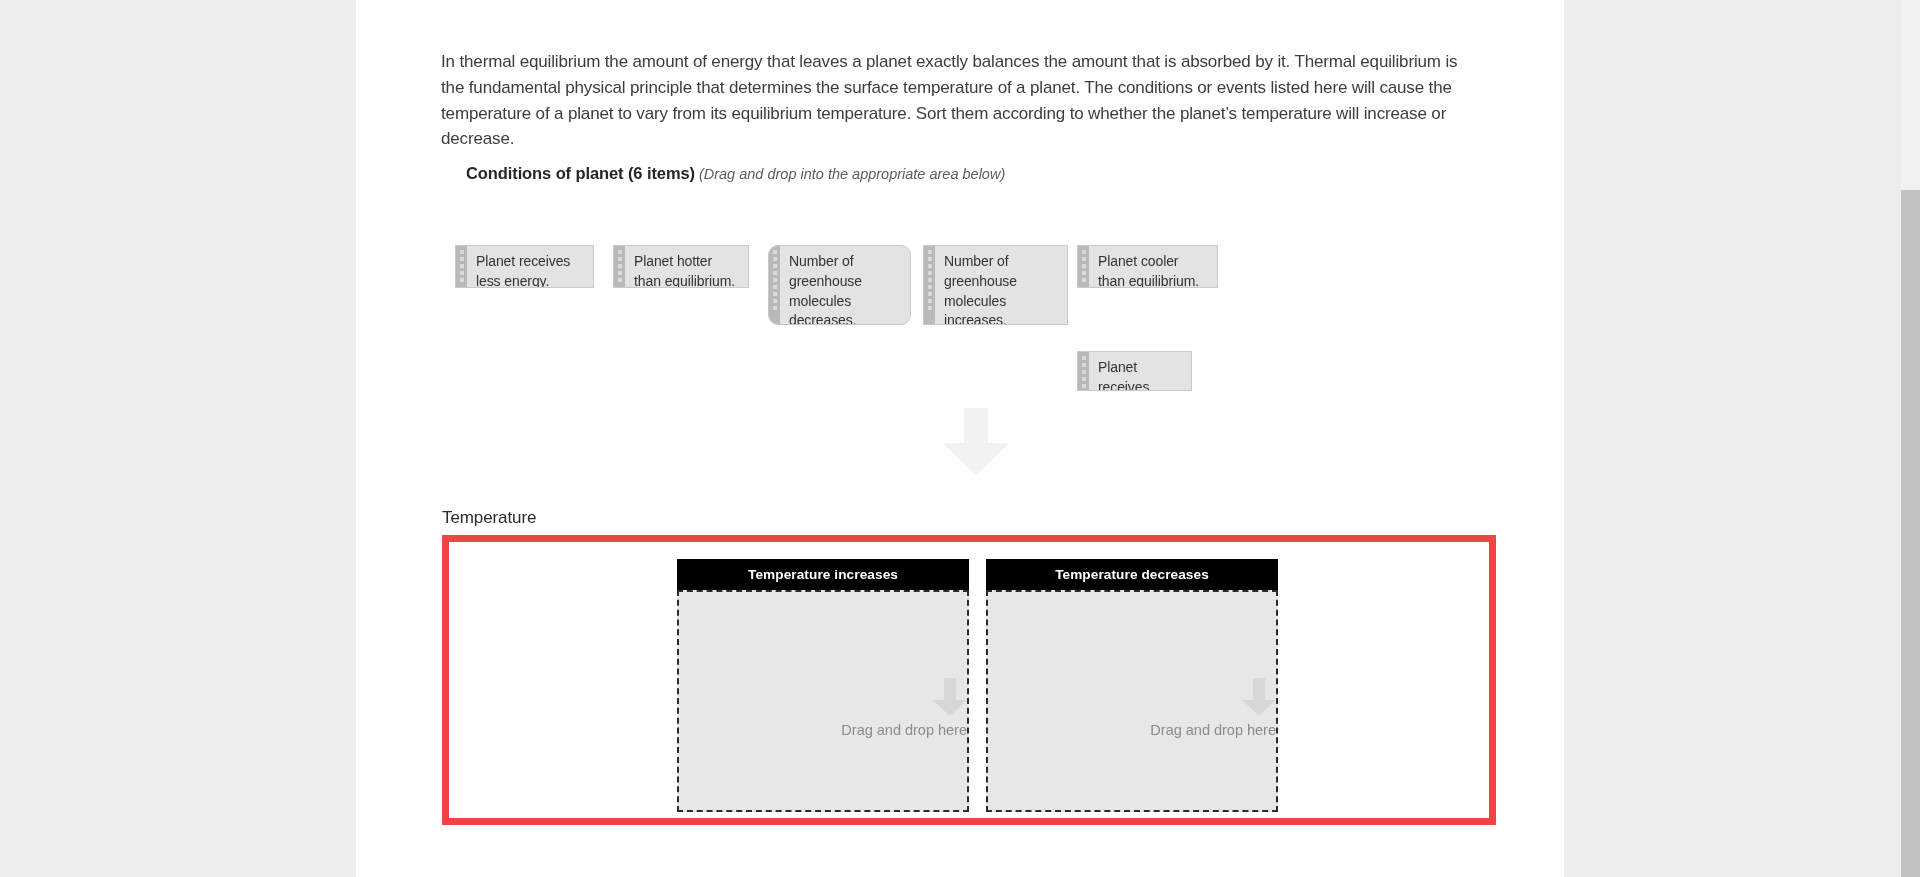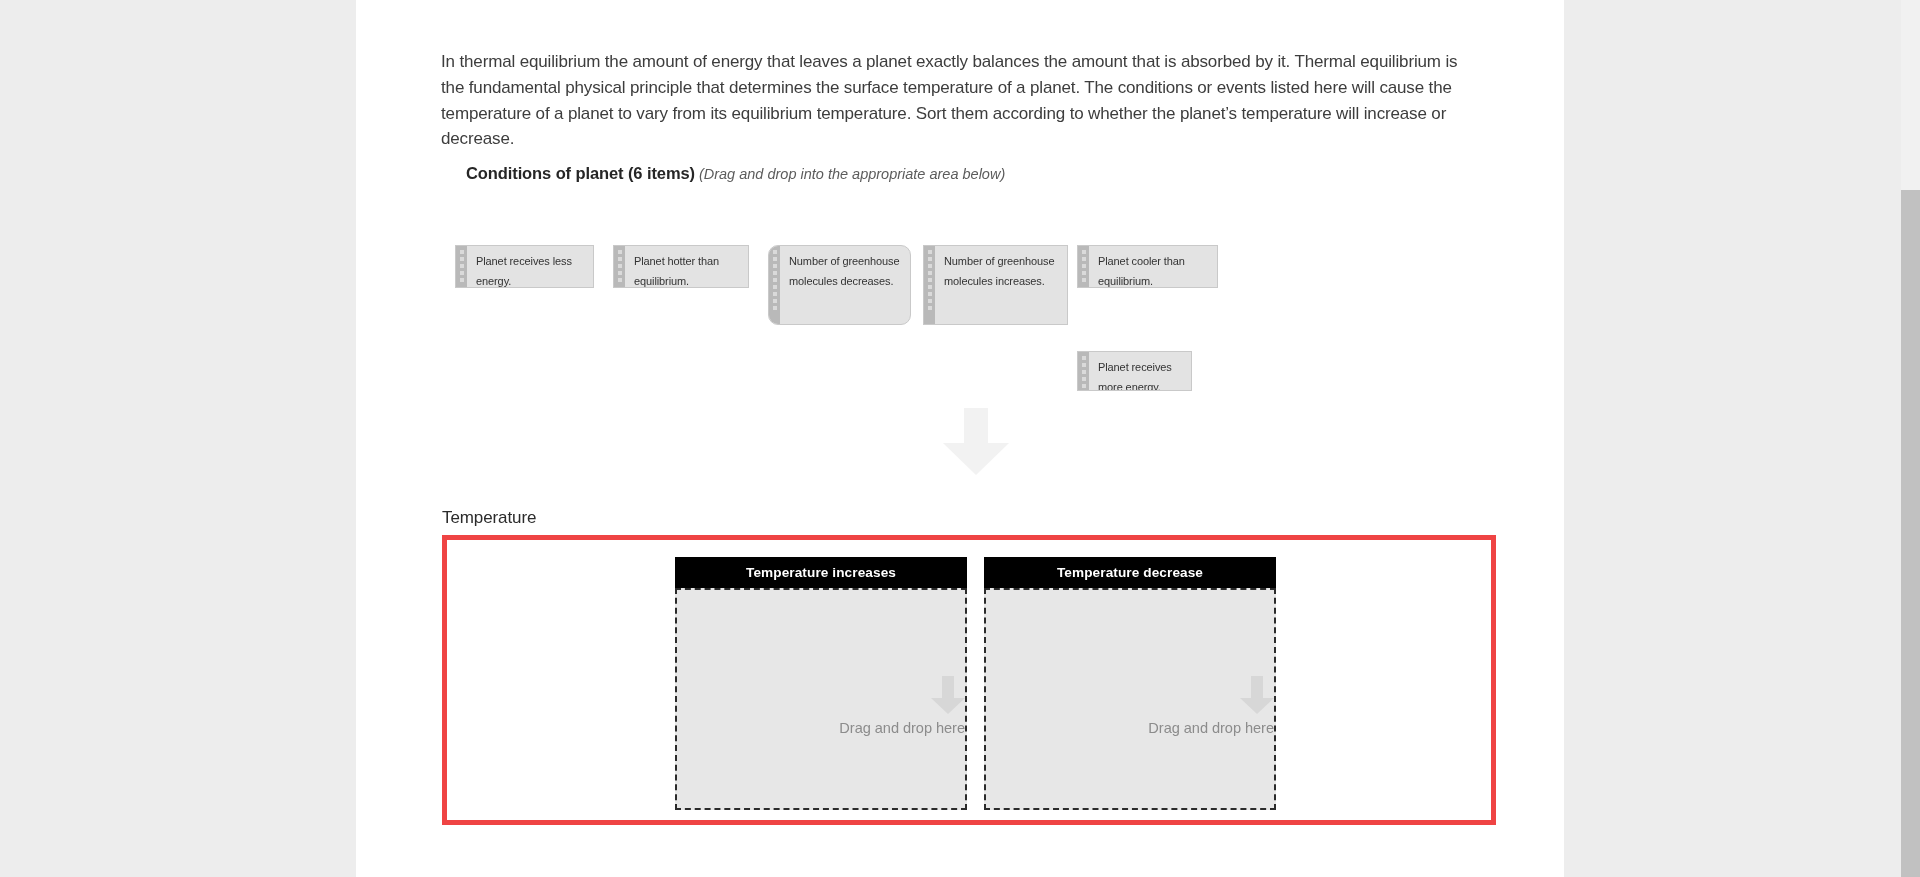--- a/index.html
+++ b/index.html
@@ -88,21 +88,21 @@
   }
   .drag-handle i {
     display: block;
     width: 4px;
     height: 4px;
     background: #dadada;
   }
   .drag-label {
     flex: 1 1 auto;
     padding: 6px 9px 7px 9px;
-    font-size: 11px;
+    font-size: 14px;
     line-height: 19.8px;
     color: #333333;
     letter-spacing: -0.1px;
   }
   
   .item-0 { left: 455px;  top: 245px;  width: 139px; height: 43px; }
   .item-1 { left: 613px;  top: 245px;  width: 136px; height: 43px; }
   .item-2 { left: 768px;  top: 245px;  width: 143px; height: 80px; border-radius: 10px; }
   .item-3 { left: 923px;  top: 245px;  width: 145px; height: 80px; }
   .item-4 { left: 1077px; top: 245px;  width: 141px; height: 43px; }
@@ -124,21 +124,21 @@
     font-size: 17px;
     color: #2b2b2b;
     letter-spacing: -0.1px;
   }
   .cat-box {
     position: absolute;
     left: 442px;
     top: 535px;
     width: 1054px;
     height: 290px;
-    border: 5px solid #ef4444;
+    border: 7px solid #ef4444;
     background: #ffffff;
     box-sizing: border-box;
   }
   .cat-cols {
     position: absolute;
     left: 228px;
     top: 17px;
     display: flex;
     gap: 17px;
   }
@@ -295,21 +295,21 @@
         <div class="cat-header">Temperature increases</div>
         <div class="drop-zone">
           <svg class="drop-arrow" viewBox="0 0 34 38">
             <polygon points="11,0 23,0 23,22 34,22 17,38 0,22 11,22" fill="#d7d7d7"></polygon>
           </svg>
           <div class="drop-text">Drag and drop here</div>
         </div>
       </div>
 
       <div class="cat-col">
-        <div class="cat-header">Temperature decrease</div>
+        <div class="cat-header">Temperature decreases</div>
         <div class="drop-zone">
           <svg class="drop-arrow" viewBox="0 0 34 38">
             <polygon points="11,0 23,0 23,22 34,22 17,38 0,22 11,22" fill="#d7d7d7"></polygon>
           </svg>
           <div class="drop-text">Drag and drop here</div>
         </div>
       </div>
 
     </div>
   </div>

